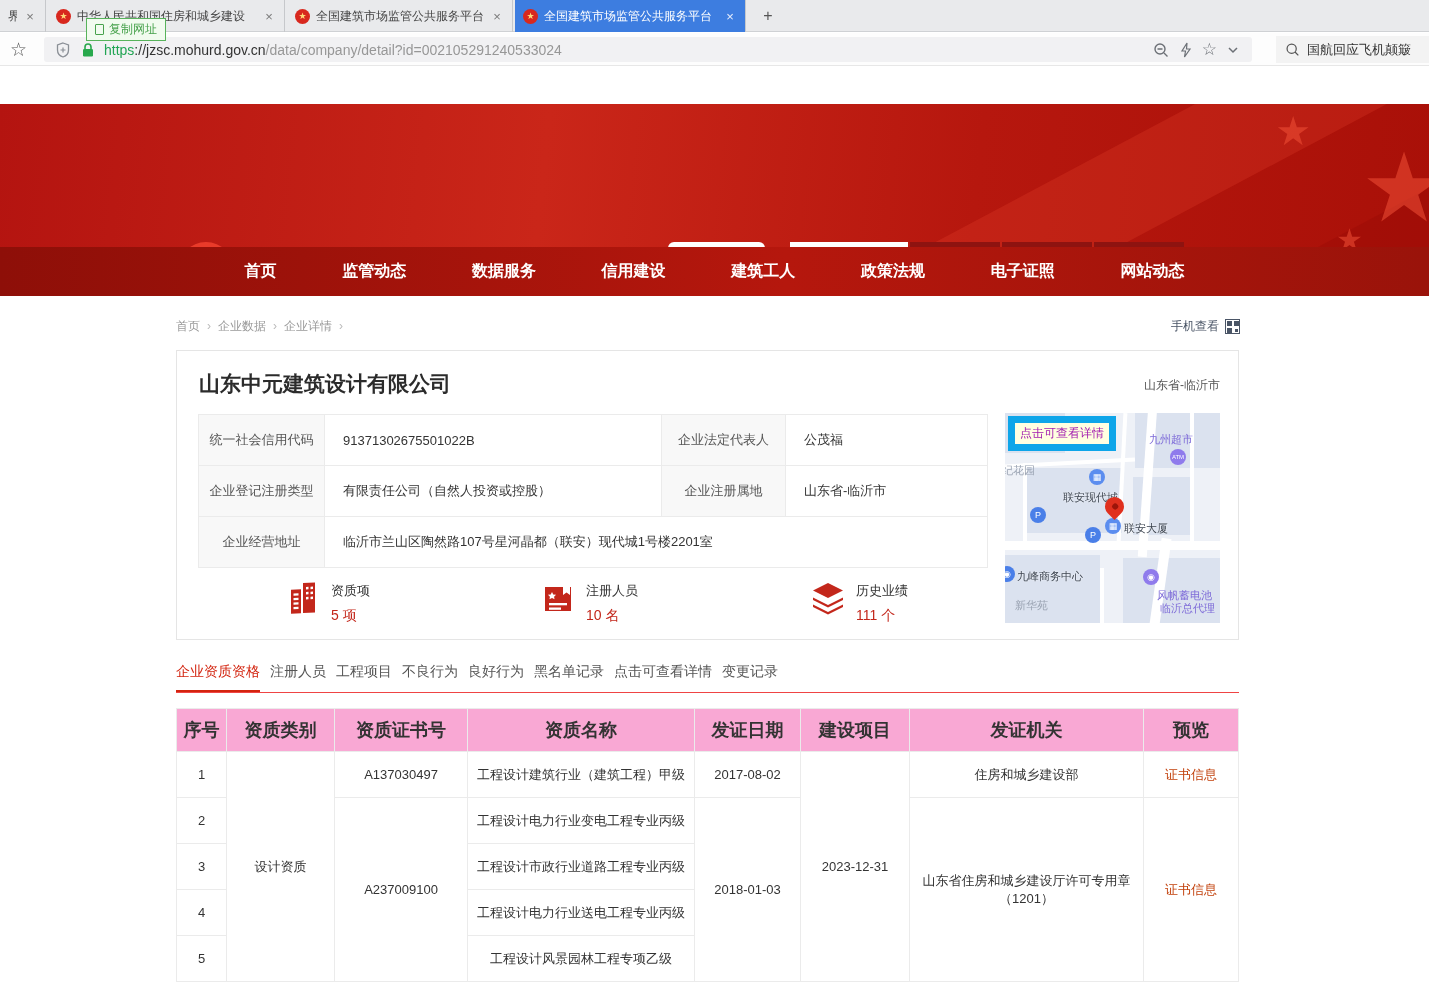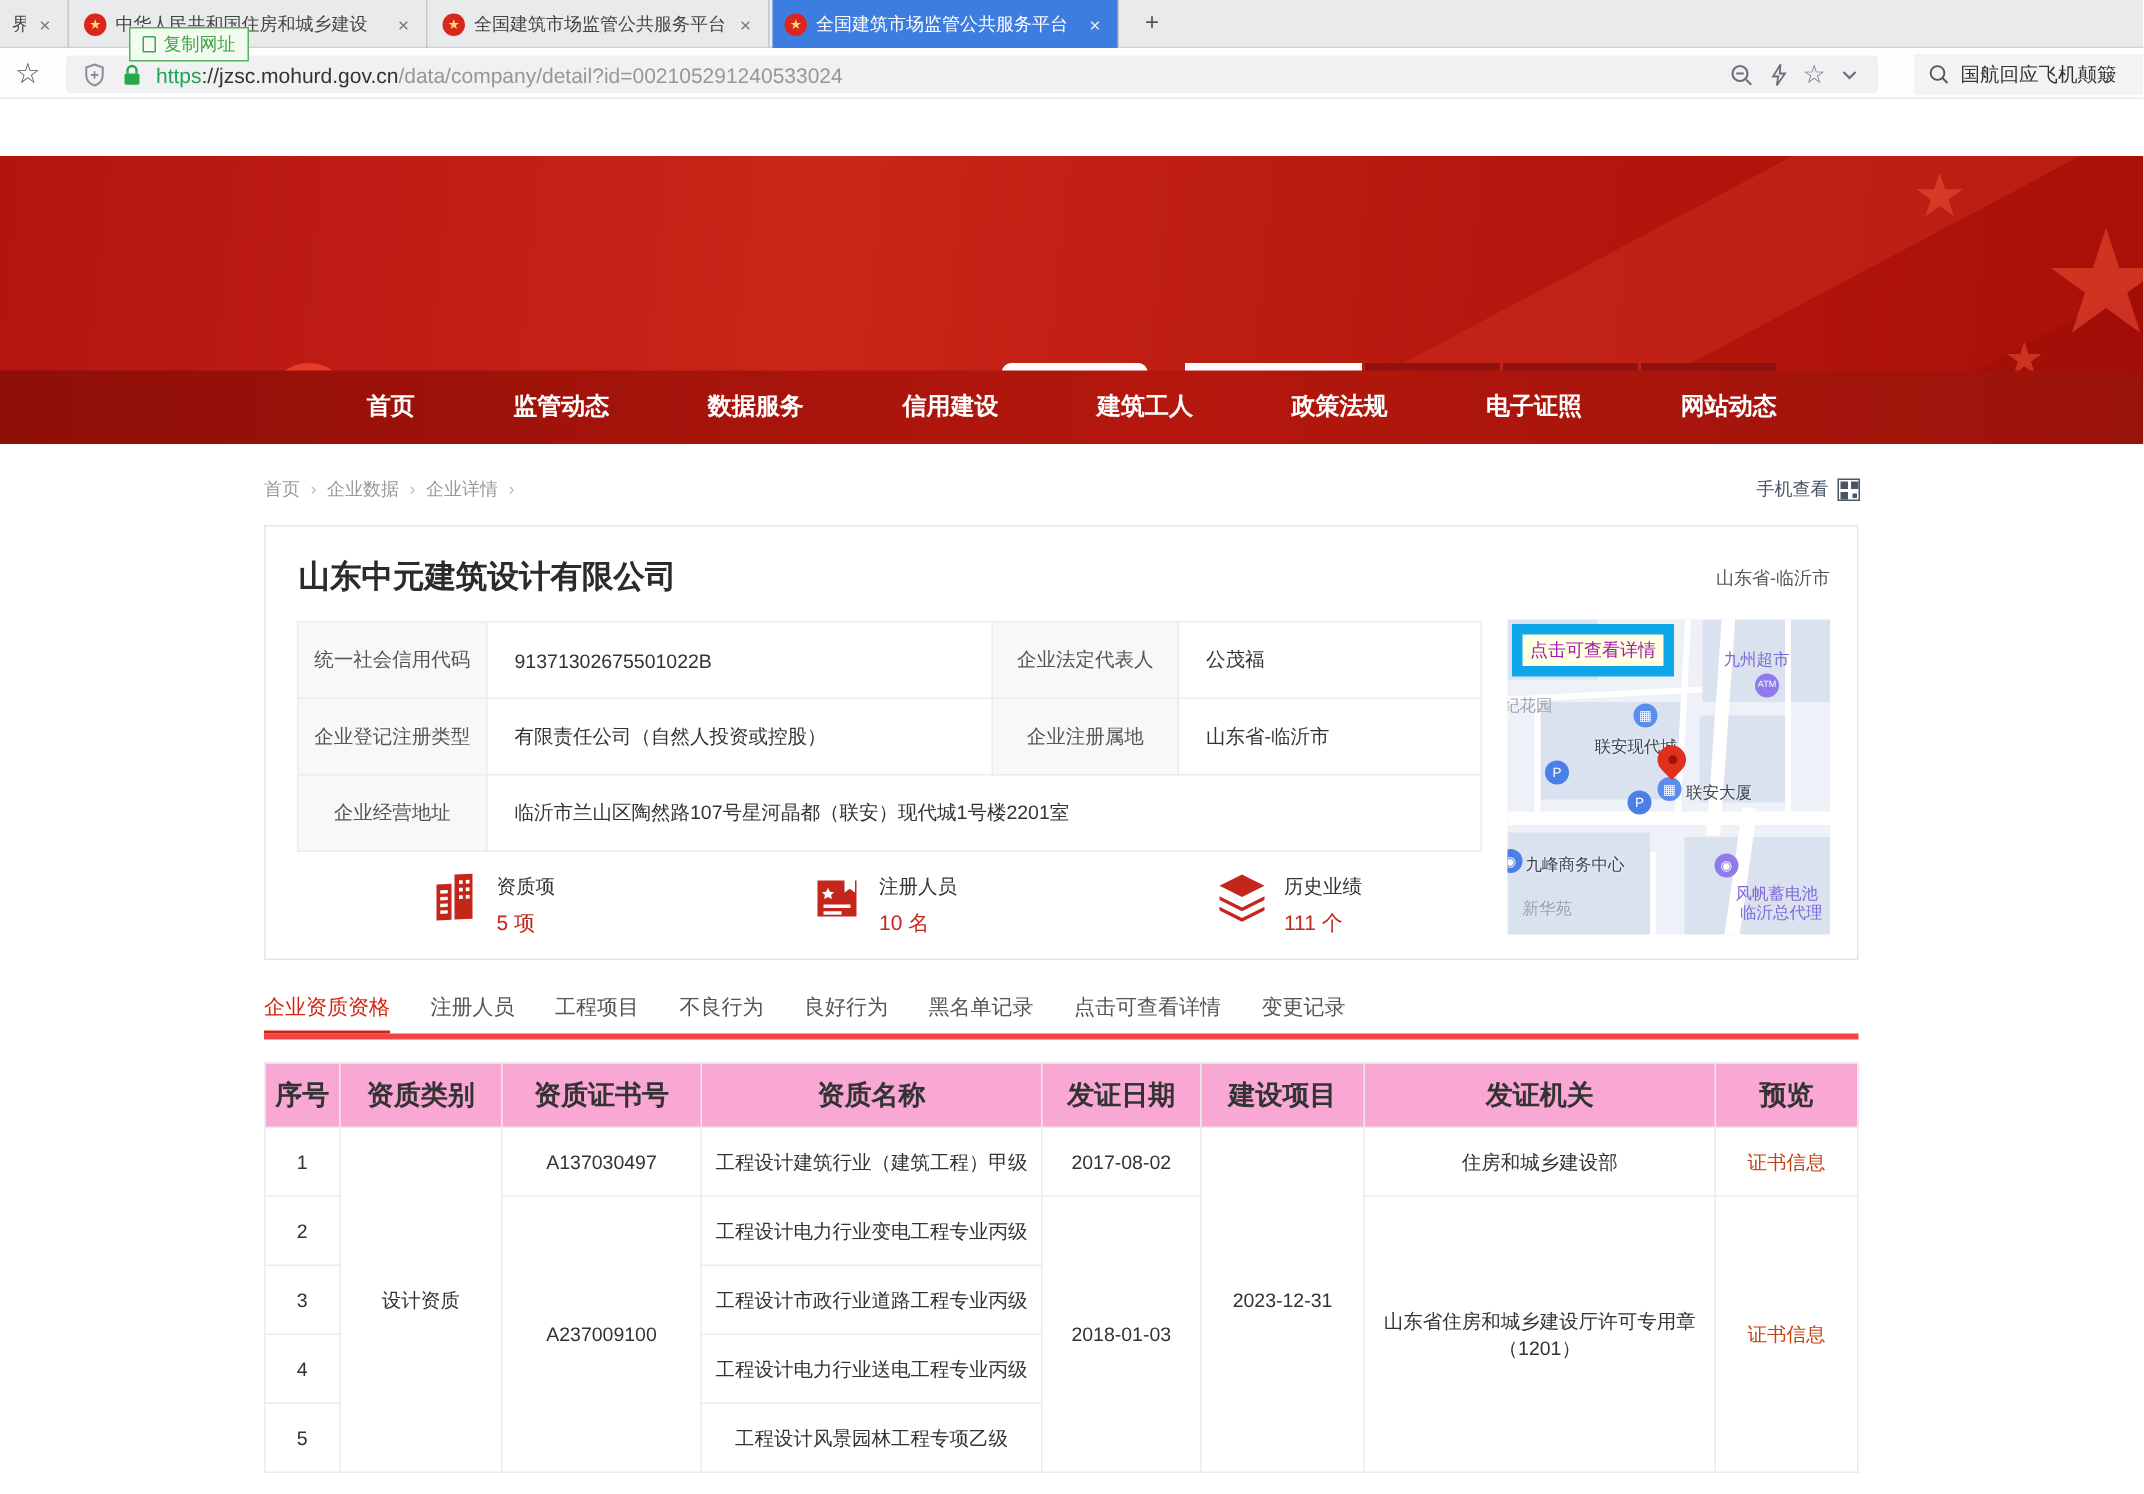--- a/index.html
+++ b/index.html
@@ -100,21 +100,21 @@
   .poi.dark { color:#3c4450; text-shadow:0 0 2px #fff; }
   .poi.gray { color:#9aa3b2; }
   .marker { position:absolute; width:16px; height:16px; border-radius:50% 50% 50% 50%; color:#fff; font-size:9px; line-height:16px; text-align:center; z-index:5; }
   .marker.purple { background:#8f7bec; }
   .marker.blue { background:#4a7fe8; }
   .marker.steel { background:#5b8def; }
   .redpin { position:absolute; width:19px; height:19px; background:#e0301e; border-radius:50% 50% 50% 0; transform:rotate(-45deg); z-index:7; }
   .redpin::after { content:""; position:absolute; left:6.5px; top:6.5px; width:6px; height:6px; border-radius:50%; background:#9c150a; }
 
   
-  .dtabs { position:absolute; left:176px; top:663px; width:1063px; height:30px; border-bottom:4px solid #ef4444; display:flex; gap:27px; }
+  .dtabs { position:absolute; left:176px; top:663px; width:1063px; height:30px; border-bottom:1px solid #ef4444; display:flex; gap:10px; }
   .dtab { font-size:14px; color:#555; padding-bottom:11px; cursor:pointer; }
   .dtab.active { color:#d3240f; border-bottom:2px solid #d3240f; }
 
   
   .qual-table { position:absolute; left:176px; top:708px; width:1063px; border-collapse:collapse; table-layout:fixed; }
   .qual-table th { background:#f9a8d4; font-size:18px; color:#333; height:43px; border:1px solid #ebebeb; font-weight:bold; }
   .qual-table td { font-size:13px; color:#333; text-align:center; border:1px solid #ebebeb; height:46px; }
   .cert-link { color:#c2410c; cursor:pointer; }
 </style>
 </head>

